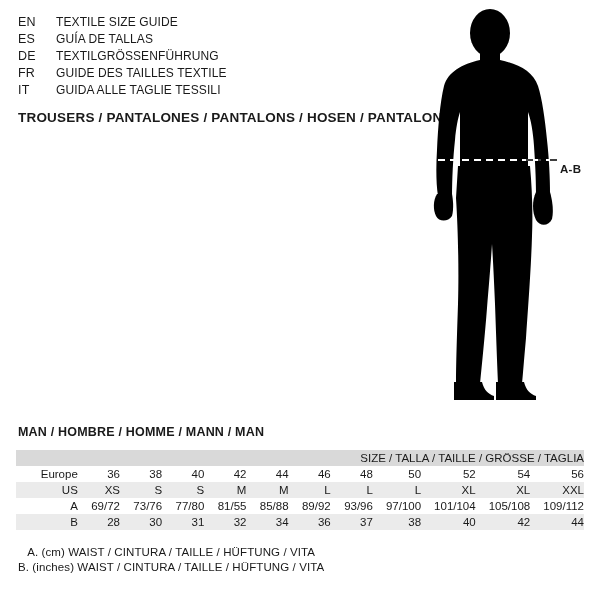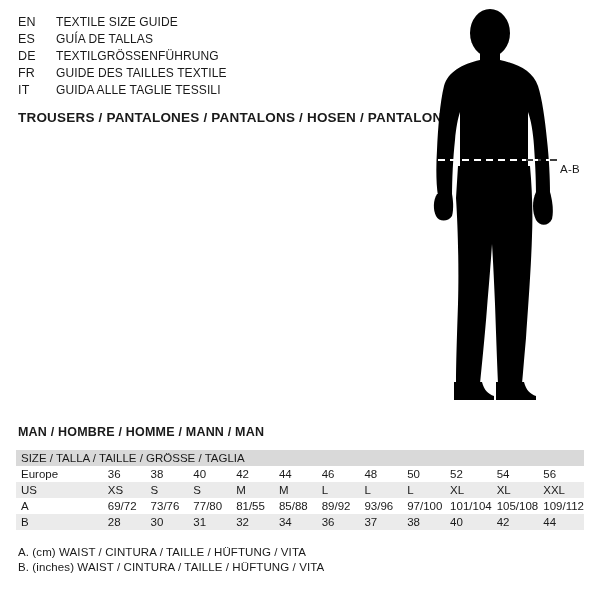--- a/index.html
+++ b/index.html
@@ -61,42 +61,43 @@
     width: 200px;
     height: 400px;
   }
   .figure-wrap svg { display: block; }
   .ab-label {
     position: absolute;
     left: 160px;
     top: 155px;
     font-size: 11.5px;
     letter-spacing: 0.3px;
+    font-weight: bold;
   }
 
   
   .table-title {
     position: absolute;
     left: 18px;
     top: 425px;
     font-size: 12.5px;
     font-weight: bold;
     letter-spacing: 0.2px;
   }
   table.size-table {
     position: absolute;
     left: 16px;
     top: 450px;
     width: 568px;
     border-collapse: collapse;
     font-size: 11.5px;
   }
   table.size-table td, table.size-table th {
-    text-align: left;
-    padding: 2px 0 2px 5px;
+    text-align: right;
+    padding: 2px 0 2px 13px;
     font-weight: normal;
     white-space: nowrap;
   }
   table.size-table tr.header-row {
     background: #d9d9d9;
   }
   table.size-table tr.shade {
     background: #ebebeb;
   }
   table.size-table tr.plain {
@@ -106,21 +107,21 @@
   table.size-table col.cx { width: 43px; }
 
   
   .footnotes {
     position: absolute;
     left: 18px;
     top: 545px;
     font-size: 11.5px;
     line-height: 15px;
   }
-  .footnotes div { letter-spacing: 0.1px; }
+  .footnotes div { letter-spacing: 0.1px; text-align: center; }
 </style>
 </head>
 <body>
 
 <div class="page">
 
   <div class="lang-block">
     <div class="lang-row">
       <span class="lang-code">EN</span>
       <span class="lang-text">TEXTILE SIZE GUIDE</span>

